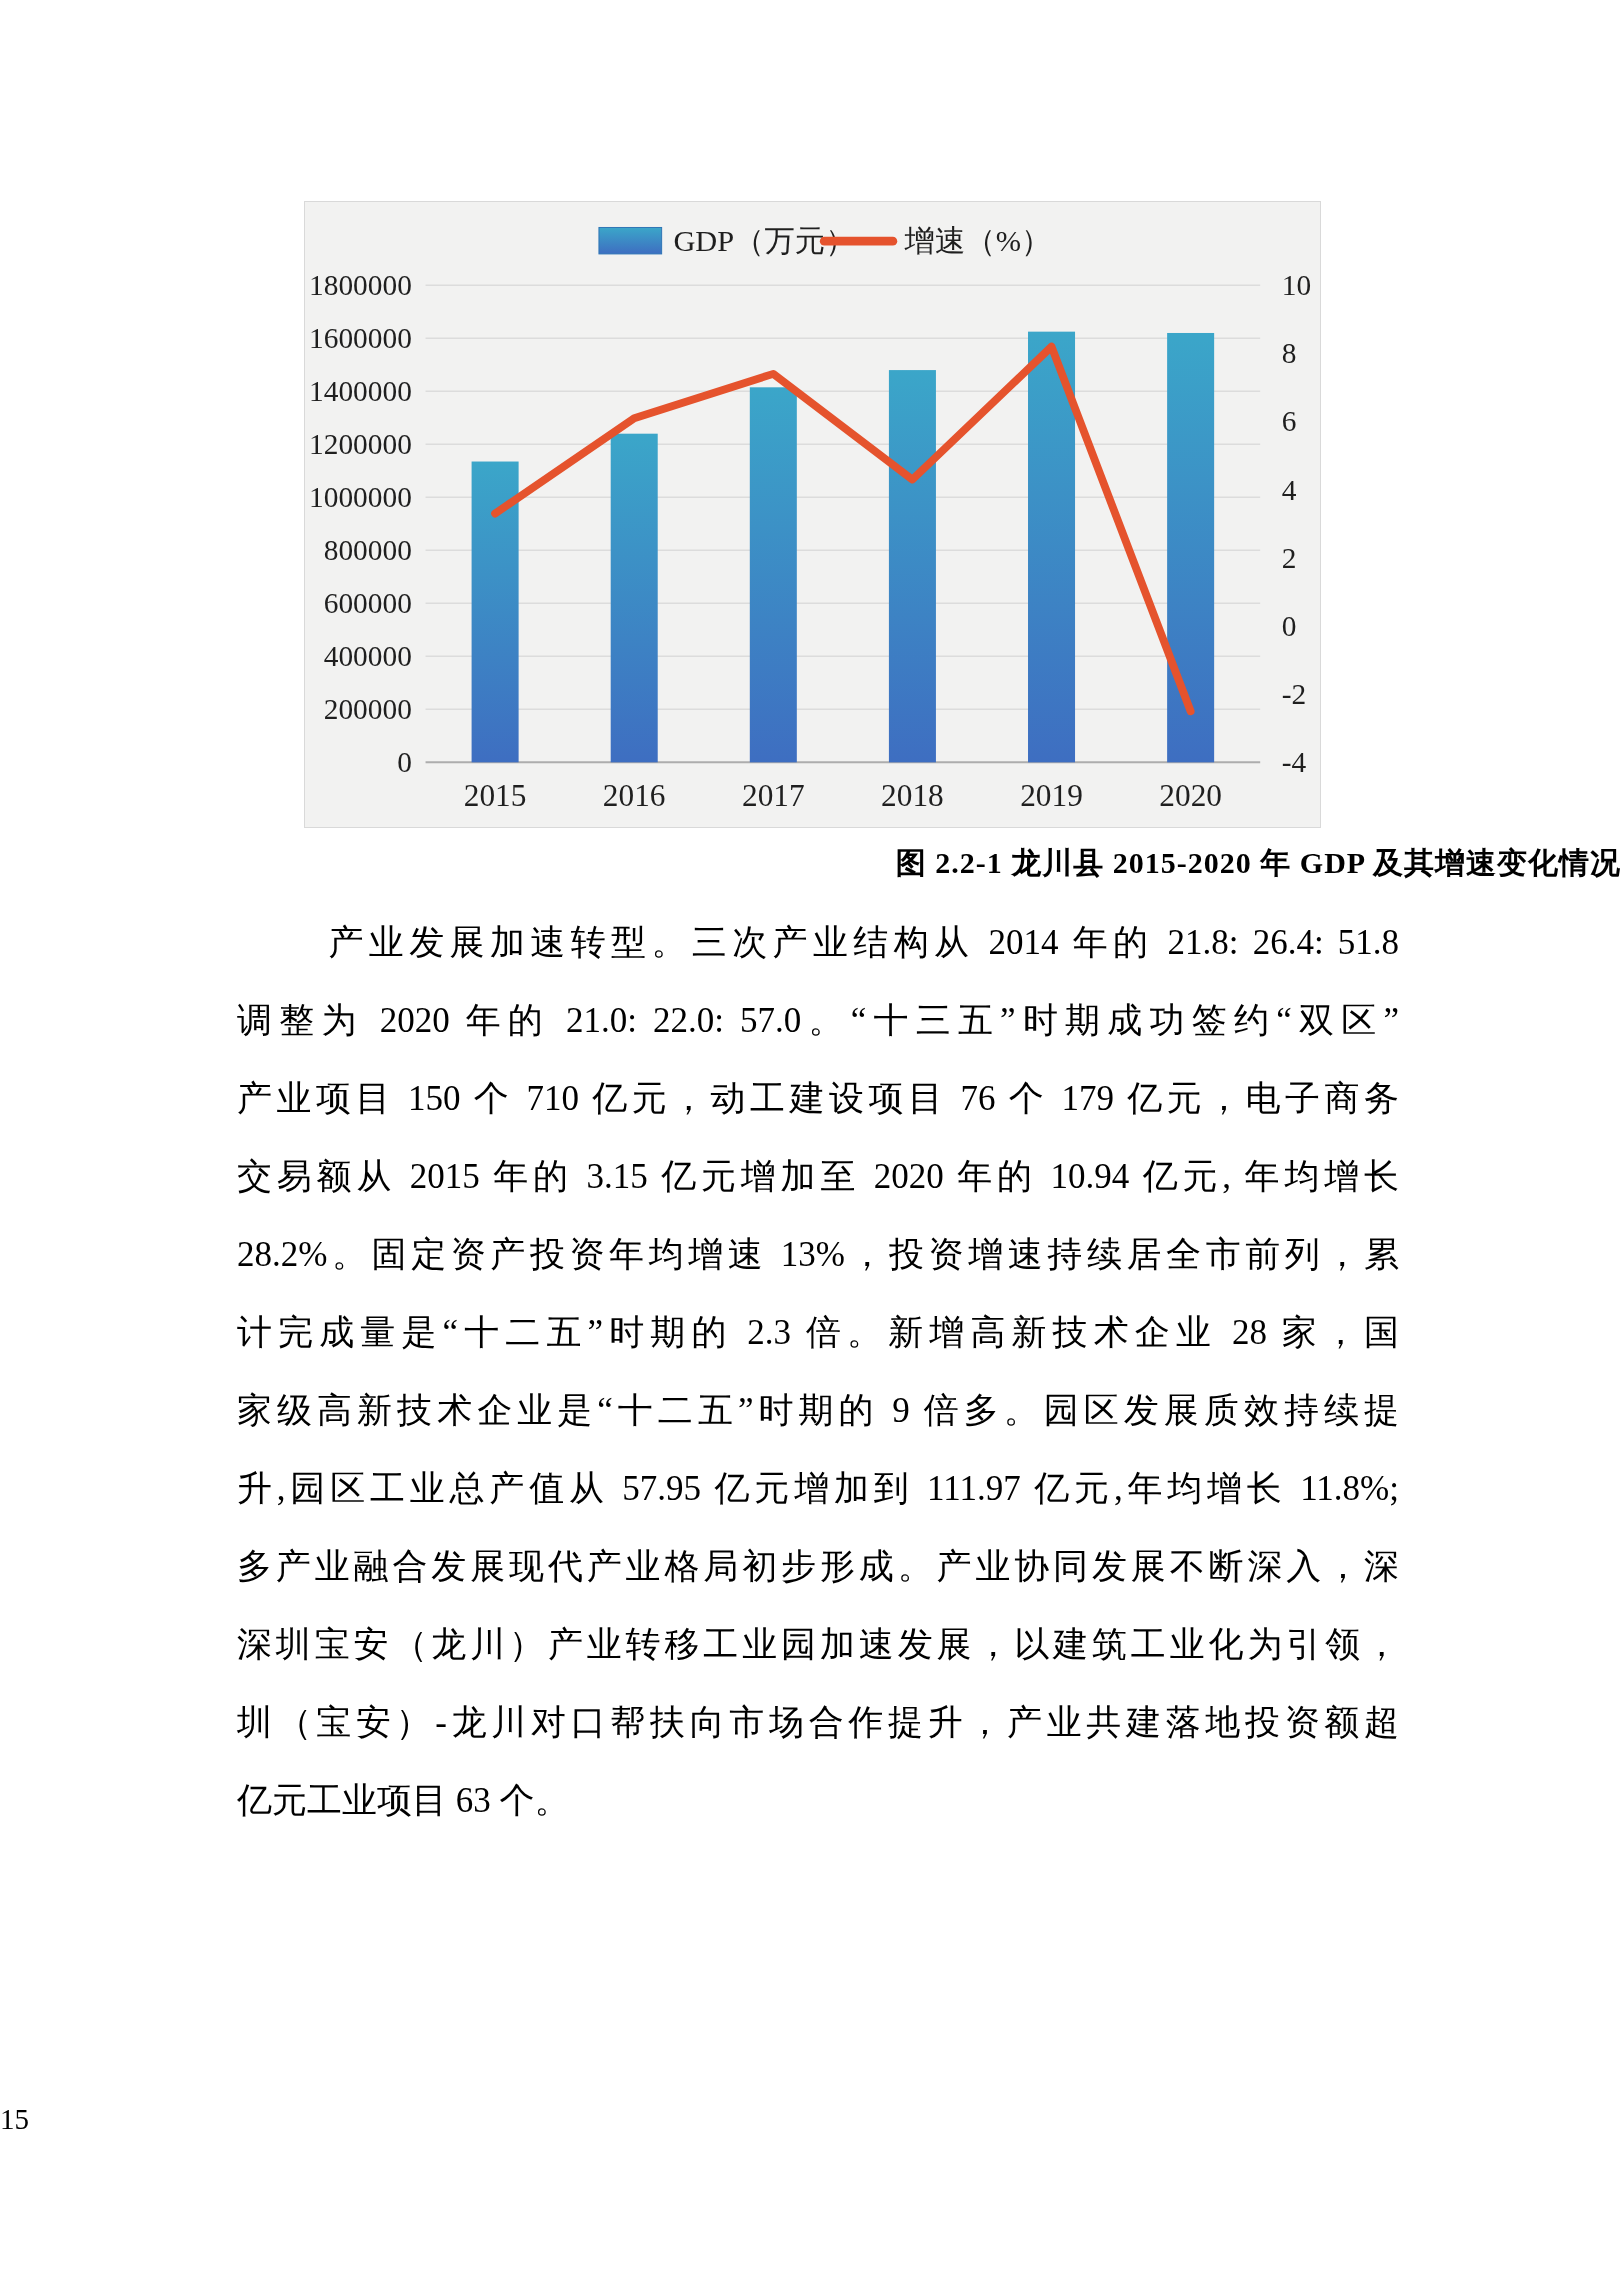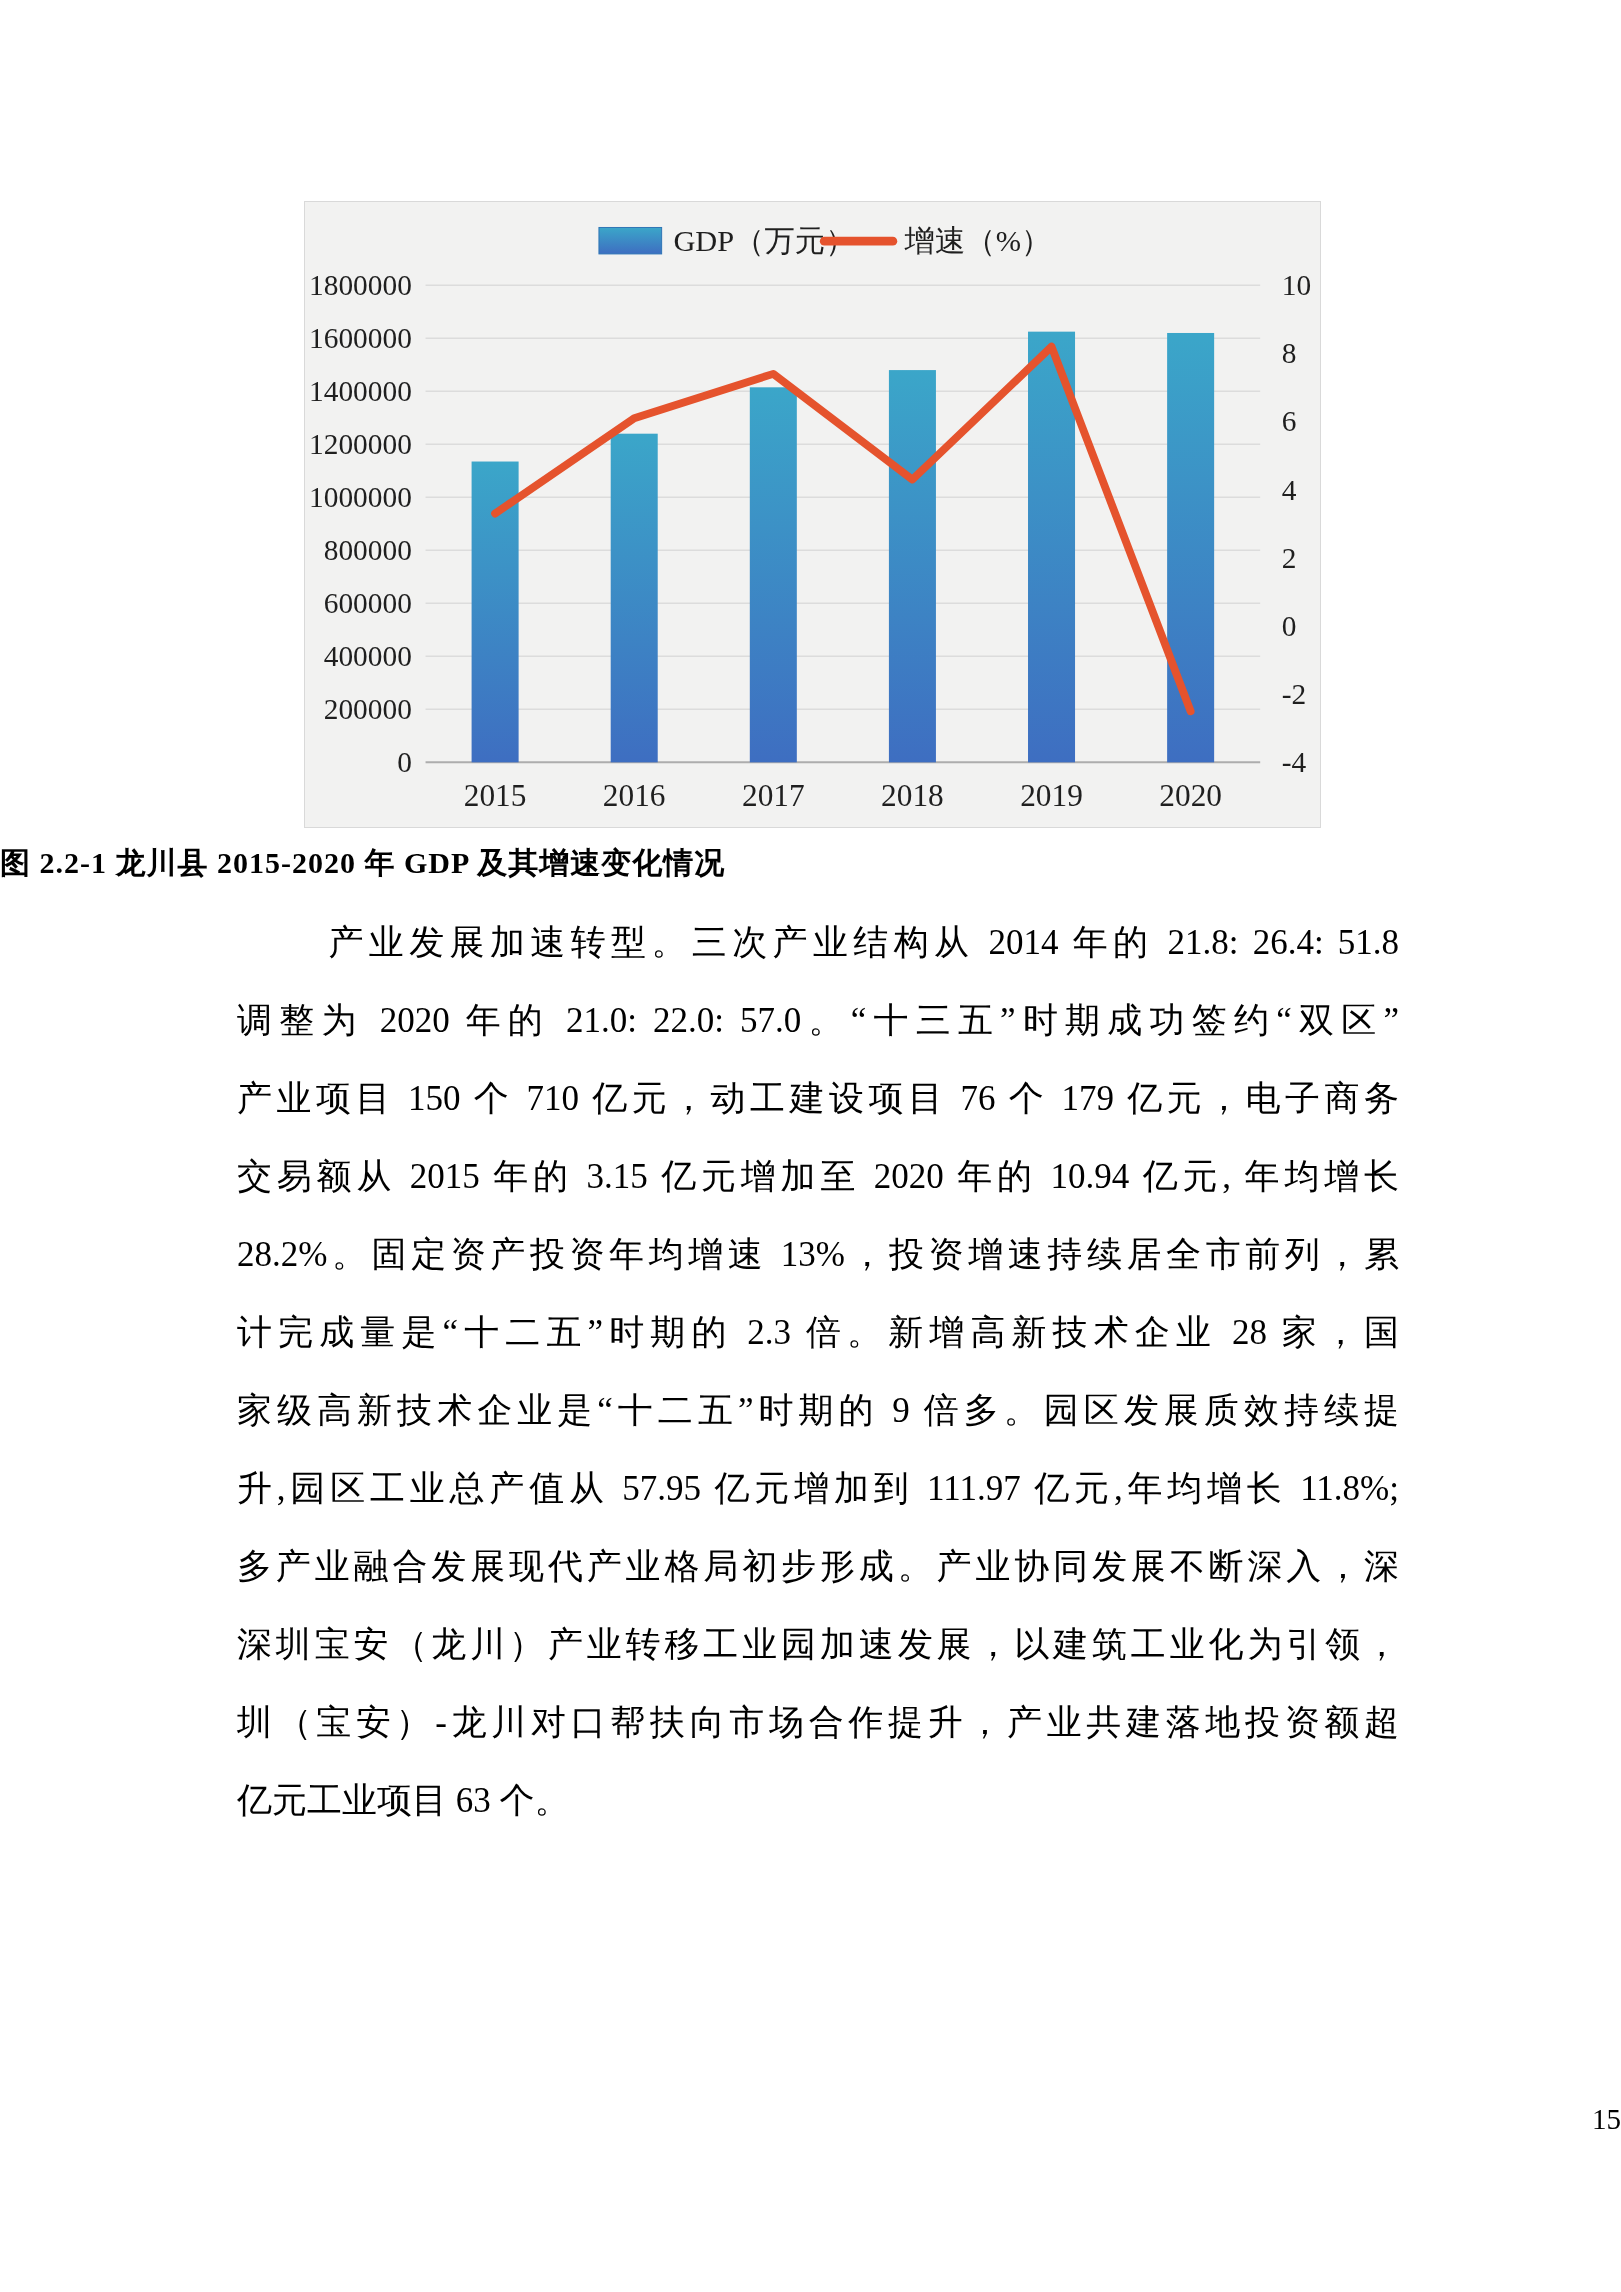--- a/index.html
+++ b/index.html
@@ -22,21 +22,21 @@
     border:1px solid #D9D9D9;
     box-sizing:content-box;
   }
   .chart-box svg{display:block;}
   svg text{font-family:"Liberation Serif","DejaVu Serif",serif;fill:#1f1f1f;}
   .figure-caption{
     position:absolute;
     left:0;
     top:843px;
     width:100%;
-    text-align:left;
+    text-align:right;
     font-weight:bold;
     font-size:30px;
     letter-spacing:1px;
   }
   .para{
     position:absolute;
     left:237px;
     top:904px;
     width:1162px;
     font-size:35px;
@@ -54,21 +54,21 @@
   .indent-spacer{
     display:inline-block;
     width:86px;
   }
   .lead-bold{font-weight:normal;}
   .page-number{
     position:absolute;
     left:0;
     top:2103px;
     width:100%;
-    text-align:right;
+    text-align:left;
     font-size:29px;
   }
 </style>
 </head>
 <body>
 
 <div class="page">
 
   <div class="chart-box">
     <svg id="chart-svg" width="1015" height="625" viewBox="0 0 1036 638">

